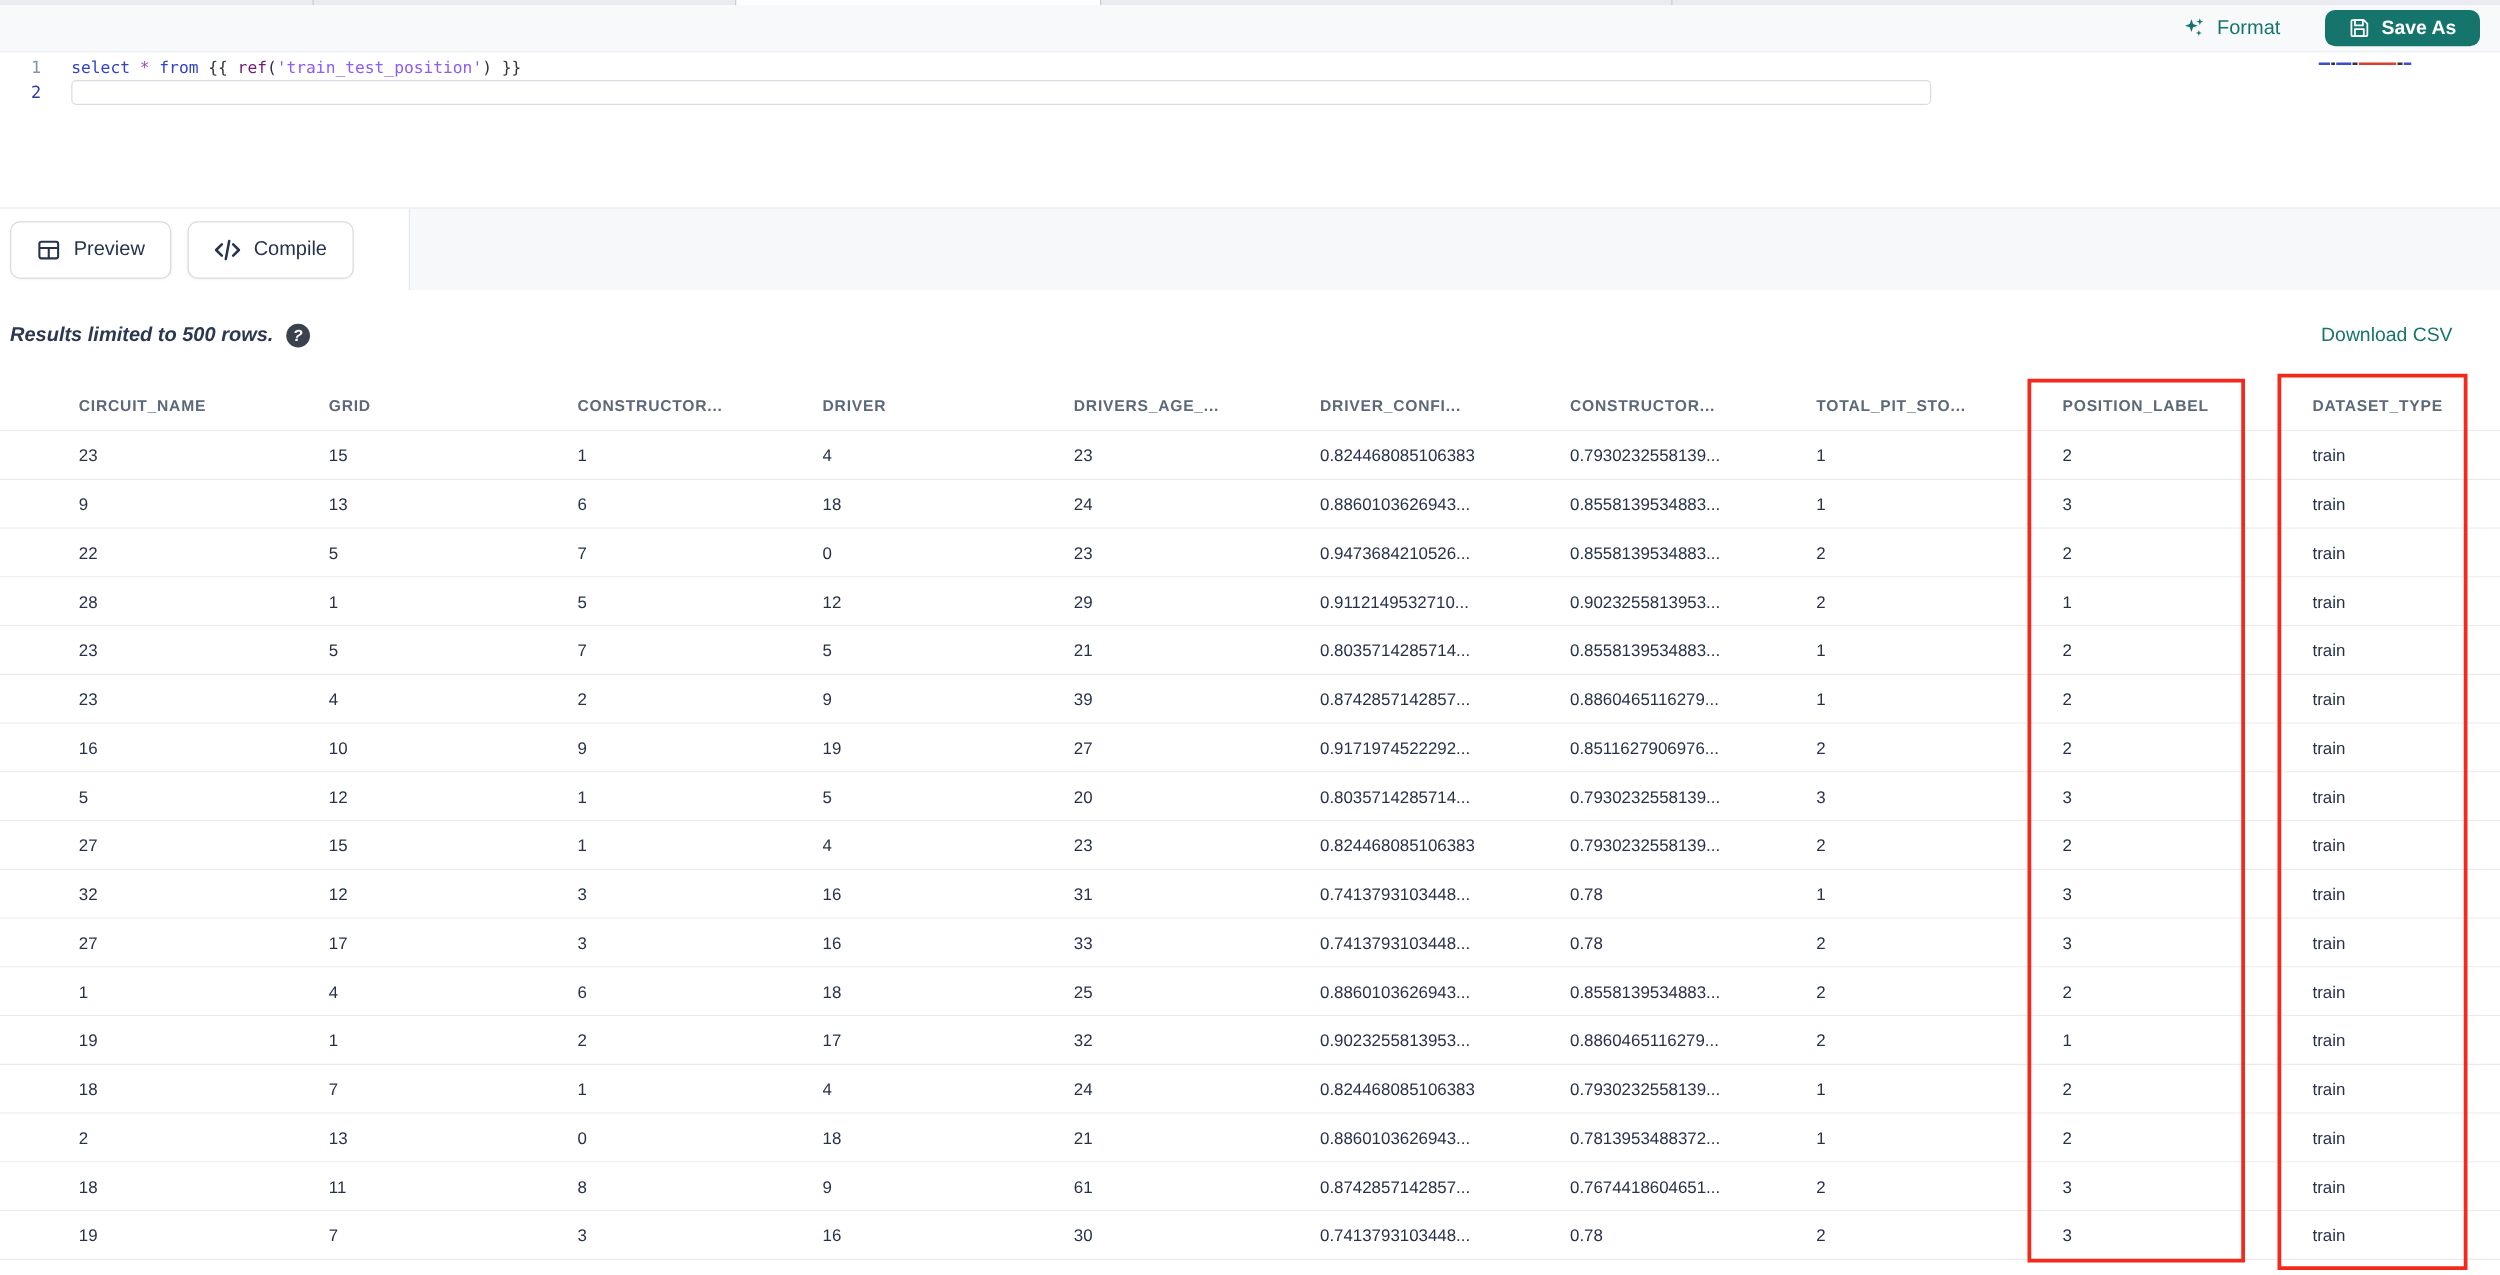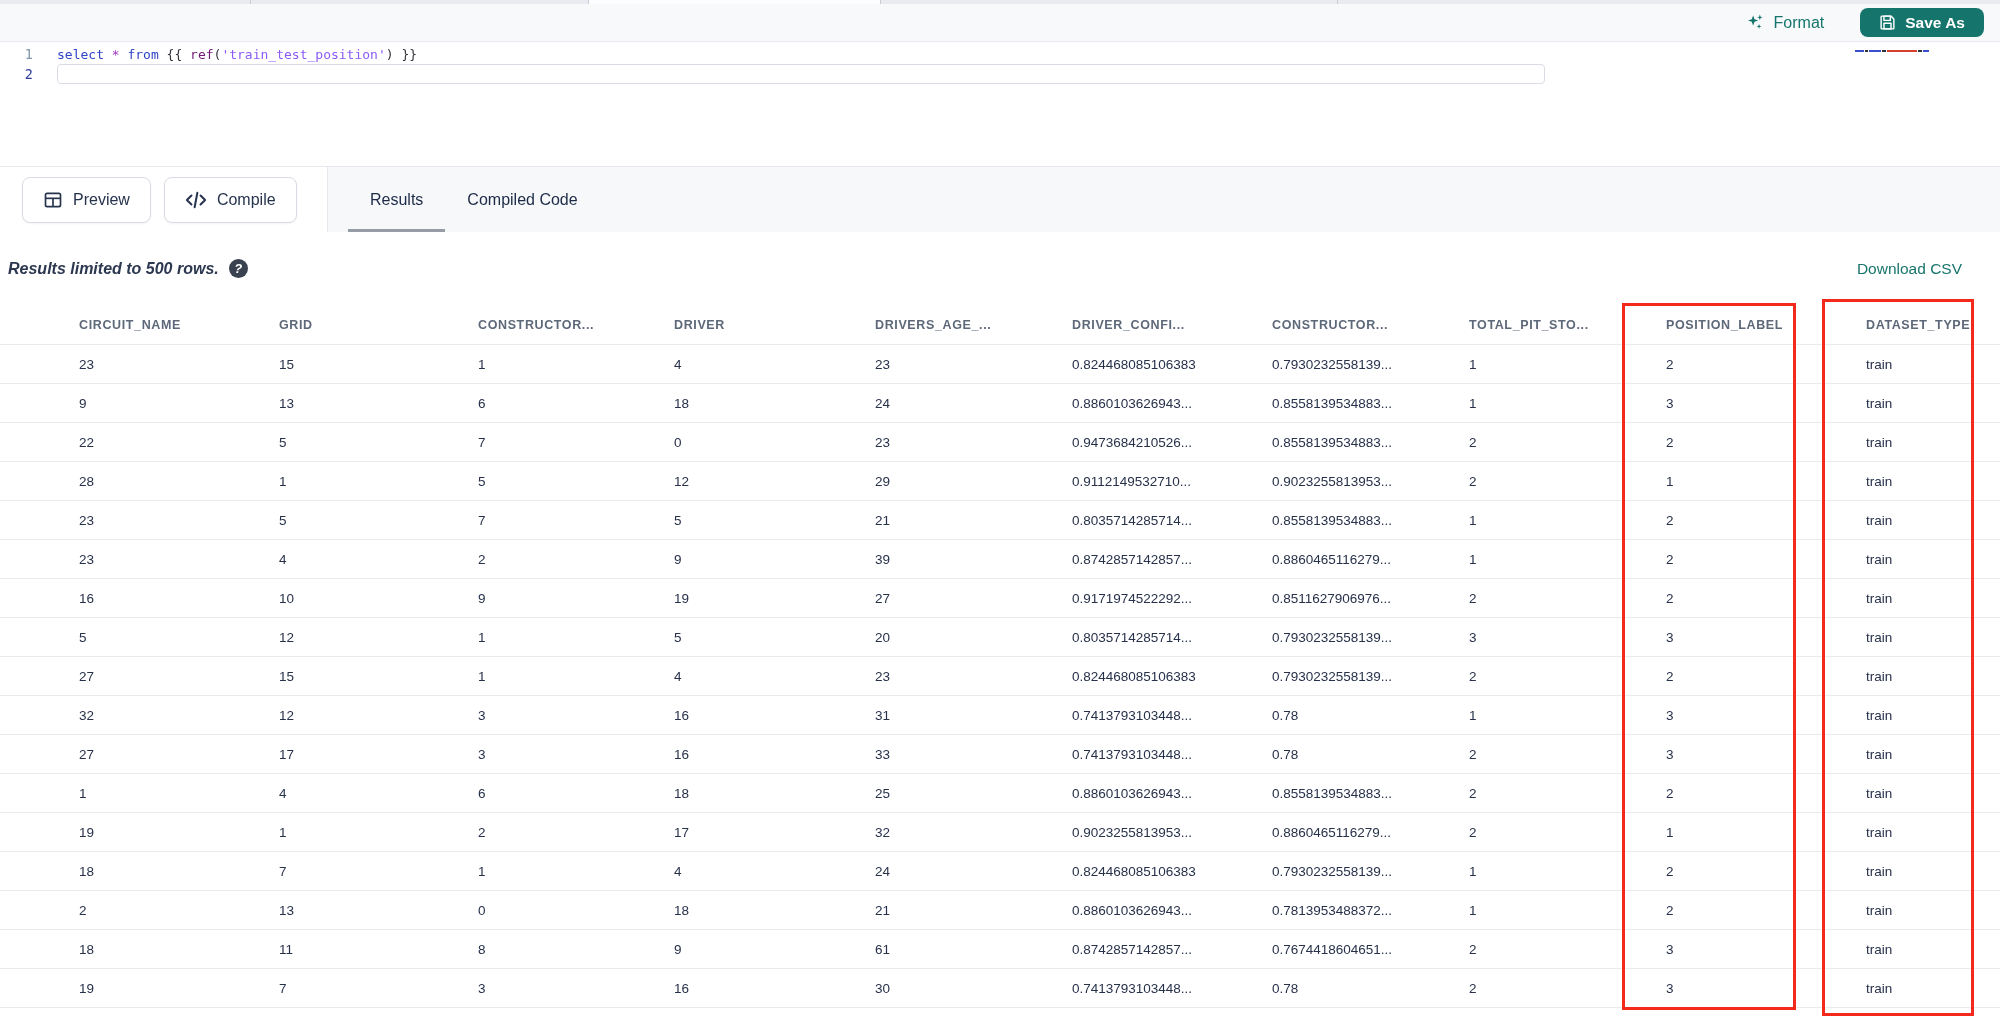--- a/index.html
+++ b/index.html
@@ -64,21 +64,21 @@
   .minimap span { display: block; height: 2px; }
 
   
   .action-row {
     position: absolute; top: 167px; left: 0; width: 2000px; height: 65px;
     background: #f7f8fa;
   }
   .action-left {
     position: absolute; left: 0; top: 0; bottom: 0; width: 328px;
     background: #ffffff; border-right: 1px solid #e6e8ee;
-    display: flex; align-items: center; padding-left: 22px; gap: 13px;
+    display: flex; align-items: center; padding-left: 8px; gap: 13px;
   }
   .ui-btn {
     display: inline-flex; align-items: center; gap: 10px;
     background: #ffffff; border: 1px solid #d8dce2; border-radius: 8px;
     height: 46px; padding: 0 20px;
     font-size: 16px; font-weight: 500; color: #26334d; cursor: pointer;
     box-shadow: 0 1px 2px rgba(30,40,60,0.05);
     font-family: "Liberation Sans", sans-serif;
   }
   .tabs {
@@ -110,21 +110,21 @@
     display: inline-flex; align-items: center; justify-content: center;
     cursor: pointer;
   }
   .download-link { font-size: 15.5px; color: #17756c; cursor: pointer; text-decoration: none; }
 
   
   .table-area { position: absolute; top: 305px; left: 0; width: 2000px; }
   .thead, .trow {
     display: grid;
     grid-template-columns: 200px 199px 196px 201px 197px 200px 197px 197px 200px auto;
-    padding-left: 79px; align-items: center;
+    padding-left: 63px; align-items: center;
   }
   .thead { height: 40px; border-bottom: 1px solid #e9ebee; }
   .thead span {
     font-size: 12.5px; font-weight: 700; color: #5d6879; letter-spacing: 0.05em;
     overflow: hidden; white-space: nowrap;
   }
   .trow { height: 39px; border-bottom: 1px solid #e9ebee; background: #ffffff; }
   .trow span { font-size: 13.5px; color: #27314a; overflow: hidden; white-space: nowrap; }
 
   
@@ -206,30 +206,20 @@
       <span>
         <svg width="22" height="20" viewBox="0 0 24 22" fill="none" stroke="#26334d" stroke-width="2.2" stroke-linecap="round" stroke-linejoin="round">
           <polyline points="7,6 2,11 7,16"></polyline>
           <polyline points="17,6 22,11 17,16"></polyline>
           <line x1="13.5" y1="3" x2="10.5" y2="19"></line>
         </svg>
       </span>
       <span>Compile</span>
     </button>
   </div>
-  <div class="tabs">
-    <div class="tab active">
-      <span>Results</span>
-      <div class="tab-underline"></div>
-    </div>
-    <div class="tab">
-      <span>Compiled Code</span>
-
-    </div>
-  </div>
 </div>
 
 <div class="results-meta">
   <div class="limit-wrap">
     <span class="limit-text">Results limited to 500 rows.</span>
     <span class="help-icon">?</span>
   </div>
   <a class="download-link">Download CSV</a>
 </div>
 

